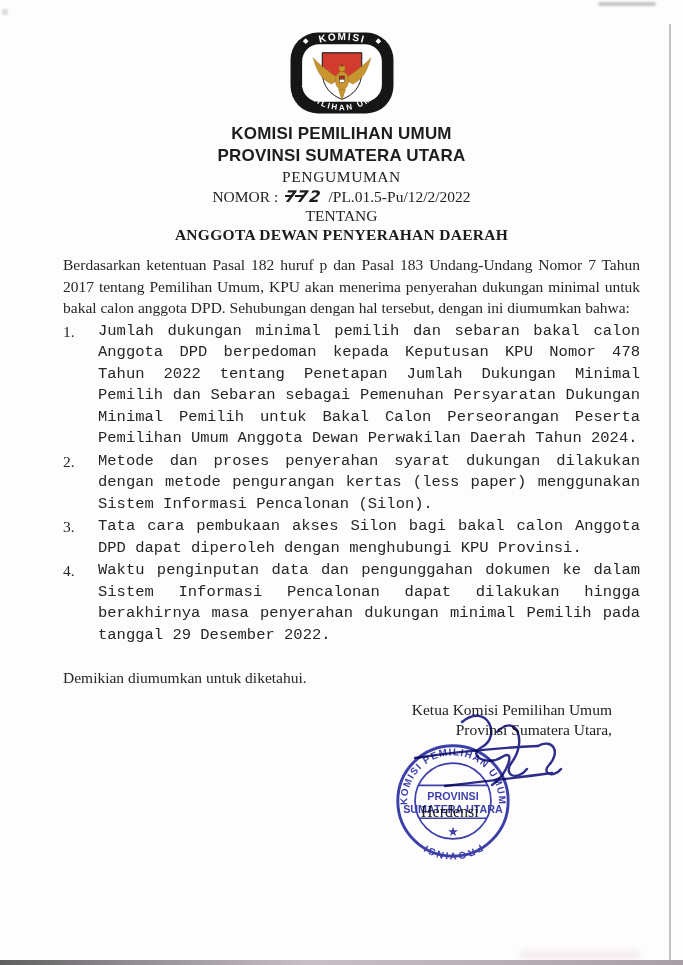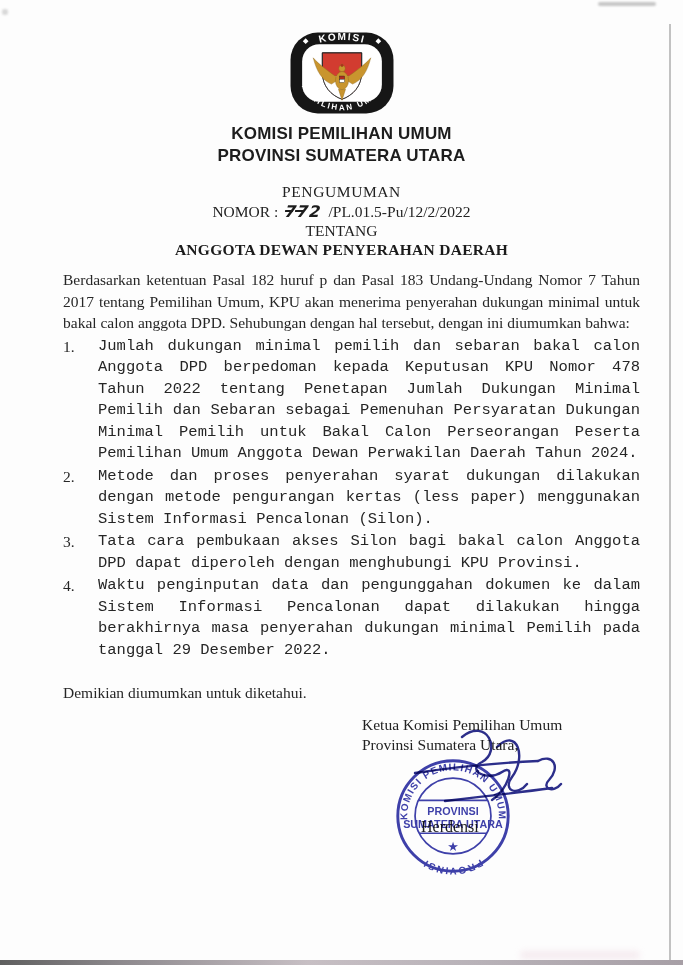--- a/index.html
+++ b/index.html
@@ -17,21 +17,21 @@
     background:#c2c2c2;}
   .art-bottom-strip{position:absolute;left:0;bottom:0;width:100%;height:5px;
     background:linear-gradient(90deg,#5f5f5f 0%,#8e8a8e 18%,#c7bfc4 45%,#b8b2b8 70%,#a79fa6 100%);}
   .art-bottom-smudge{position:absolute;left:520px;bottom:6px;width:120px;height:8px;
     background:#e7c9d6;opacity:.35;filter:blur(3px);border-radius:4px;}
   
   .logo-wrap{width:106px;height:84px;margin:31px auto 8px auto;}
   
   .org{margin-top:8px;text-align:center;font-family:"Liberation Sans",sans-serif;
     font-weight:700;font-size:17px;line-height:22px;color:#1d1d1d;letter-spacing:.2px;}
-  .ann-head{margin-top:15px;text-align:center;font-size:15.5px;line-height:19px;color:#222;}
+  .ann-head{text-align:center;font-size:15.5px;line-height:19px;color:#222;}
   .ann-label{letter-spacing:.6px;}
   .nomor{margin-top:1px;}
   .handwritten{
     position:relative;display:inline-block;margin:0 3px;
     font-family:"DejaVu Sans",sans-serif;font-style:italic;font-weight:600;
     font-size:16px;transform:skewX(-6deg);color:#1c1c1c;letter-spacing:1px;
   }
   
   .handwritten::before,.handwritten::after{content:"";position:absolute;top:8px;
     height:1.6px;background:#1c1c1c;}
@@ -42,21 +42,21 @@
   .content{padding:0 43px 0 57px;margin-left:6px;}
   .intro{margin:10px 0 2px 0;font-size:15.5px;line-height:21.5px;
     text-align:justify;}
   .list{margin:0;}
   .list-item{display:flex;margin-bottom:1px;font-size:15.5px;line-height:21.5px;}
   .list-item .num{flex:0 0 35px;}
   .list-item .txt{flex:1;text-align:justify;font-family:Liberation Mono, monospace;}
   .closing{margin:21px 0 0 0;font-size:15.5px;line-height:21px;}
   
   .sig-block{position:relative;height:330px;margin-top:12px;}
-  .sig-title{position:absolute;left:362px;top:0;width:250px;text-align:left;
+  .sig-title{position:absolute;left:362px;top:0;width:250px;text-align:right;
     font-size:15.5px;line-height:20px;color:#222;}
   .sig-name{position:absolute;left:421px;top:103px;font-size:16px;color:#1e1e1e;z-index:1;}
   .stamp-wrap{position:absolute;left:384px;top:32px;width:138px;height:138px;
     z-index:2;mix-blend-mode:multiply;opacity:.93;}
   .sign-wrap{position:absolute;left:400px;top:6px;width:178px;height:132px;
     z-index:3;mix-blend-mode:multiply;opacity:.95;}
 </style>
 </head>
 <body>
 

